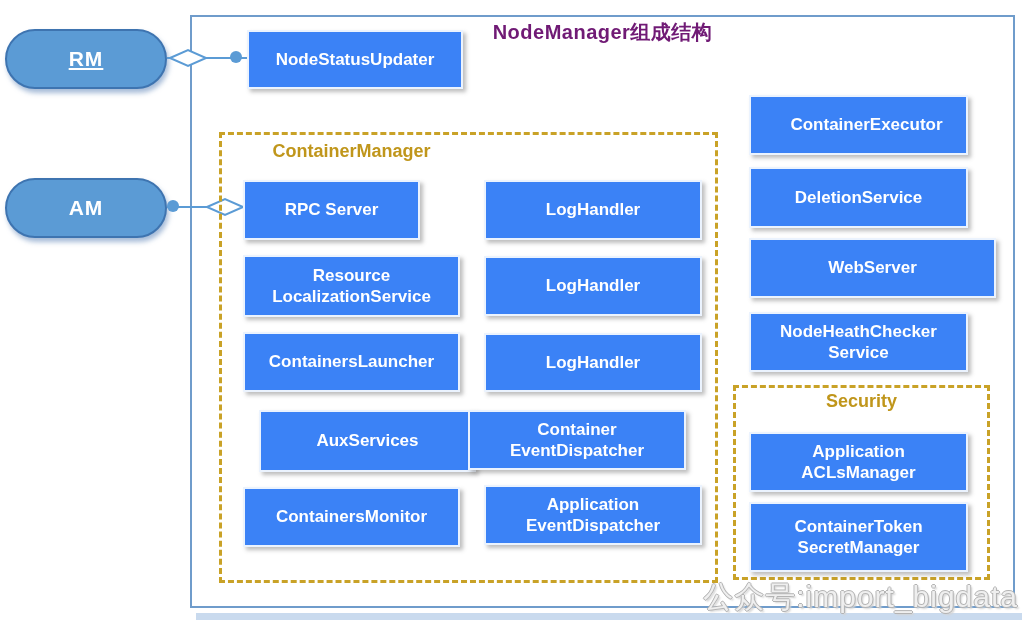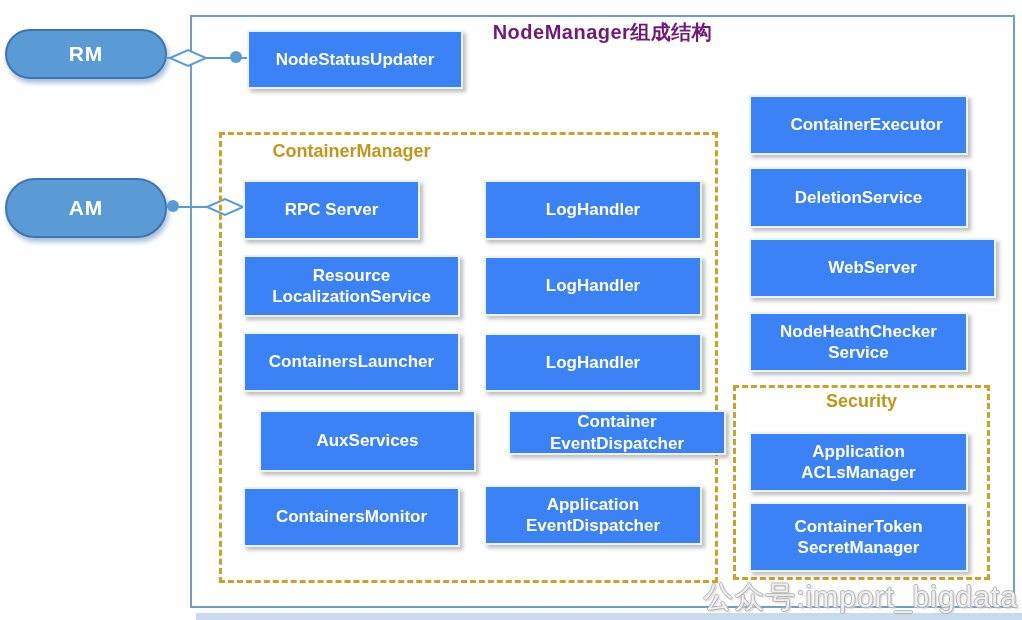--- a/index.html
+++ b/index.html
@@ -55,21 +55,21 @@
     text-shadow:1px 0 0 #b3b3b3,-1px 0 0 #b3b3b3,0 1px 0 #b3b3b3,0 -1px 0 #b3b3b3,2px 2px 2px #d4d4d4;
   }
 </style>
 </head>
 <body>
 
 <div class="abs main-frame"></div>
 <div class="abs bottom-strip"></div>
 <div class="abs diagram-title">NodeManager组成结构</div>
 
-<div class="abs pill" style="left:5px;top:29px;width:162px;height:50px;">
+<div class="abs pill" style="left:5px;top:29px;width:162px;height:60px;text-decoration:underline;">
     <span>RM</span>
   </div>
 <div class="abs pill" style="left:5px;top:178px;width:162px;height:60px;">
     <span>AM</span>
   </div>
 
 <div class="abs conn-line" style="left:167px;top:57px;width:80px;"></div>
 <svg class="abs" style="left:168px;top:48px;" width="40" height="20">
   <polygon points="2,10 20,2 38,10 20,18" fill="#ffffff" stroke="#5b9bd5" stroke-width="2"></polygon>
 </svg>
@@ -89,21 +89,21 @@
 <div class="abs box" style="left:243px;top:180px;width:177px;height:60px;">RPC Server</div>
 <div class="abs box" style="left:243px;top:255px;width:217px;height:62px;">Resource
 LocalizationService</div>
 <div class="abs box" style="left:243px;top:332px;width:217px;height:60px;">ContainersLauncher</div>
 <div class="abs box" style="left:243px;top:410px;width:217px;height:62px;margin-left:16px;">AuxServices</div>
 <div class="abs box" style="left:243px;top:487px;width:217px;height:60px;">ContainersMonitor</div>
 
 <div class="abs box" style="left:484px;top:180px;width:218px;height:60px;">LogHandler</div>
 <div class="abs box" style="left:484px;top:256px;width:218px;height:60px;">LogHandler</div>
 <div class="abs box" style="left:484px;top:333px;width:218px;height:59px;">LogHandler</div>
-<div class="abs box" style="left:508px;top:410px;width:218px;height:45px;">Container
+<div class="abs box" style="left:468px;top:410px;width:218px;height:60px;">Container
 EventDispatcher</div>
 <div class="abs box" style="left:484px;top:485px;width:218px;height:60px;">Application
 EventDispatcher</div>
 
 <div class="abs box" style="left:749px;top:95px;width:219px;height:60px;padding-left:16px;">ContainerExecutor</div>
 <div class="abs box" style="left:749px;top:167px;width:219px;height:61px;">DeletionService</div>
 <div class="abs box" style="left:749px;top:238px;width:247px;height:60px;">WebServer</div>
 <div class="abs box" style="left:749px;top:312px;width:219px;height:60px;">NodeHeathChecker
 Service</div>
 

